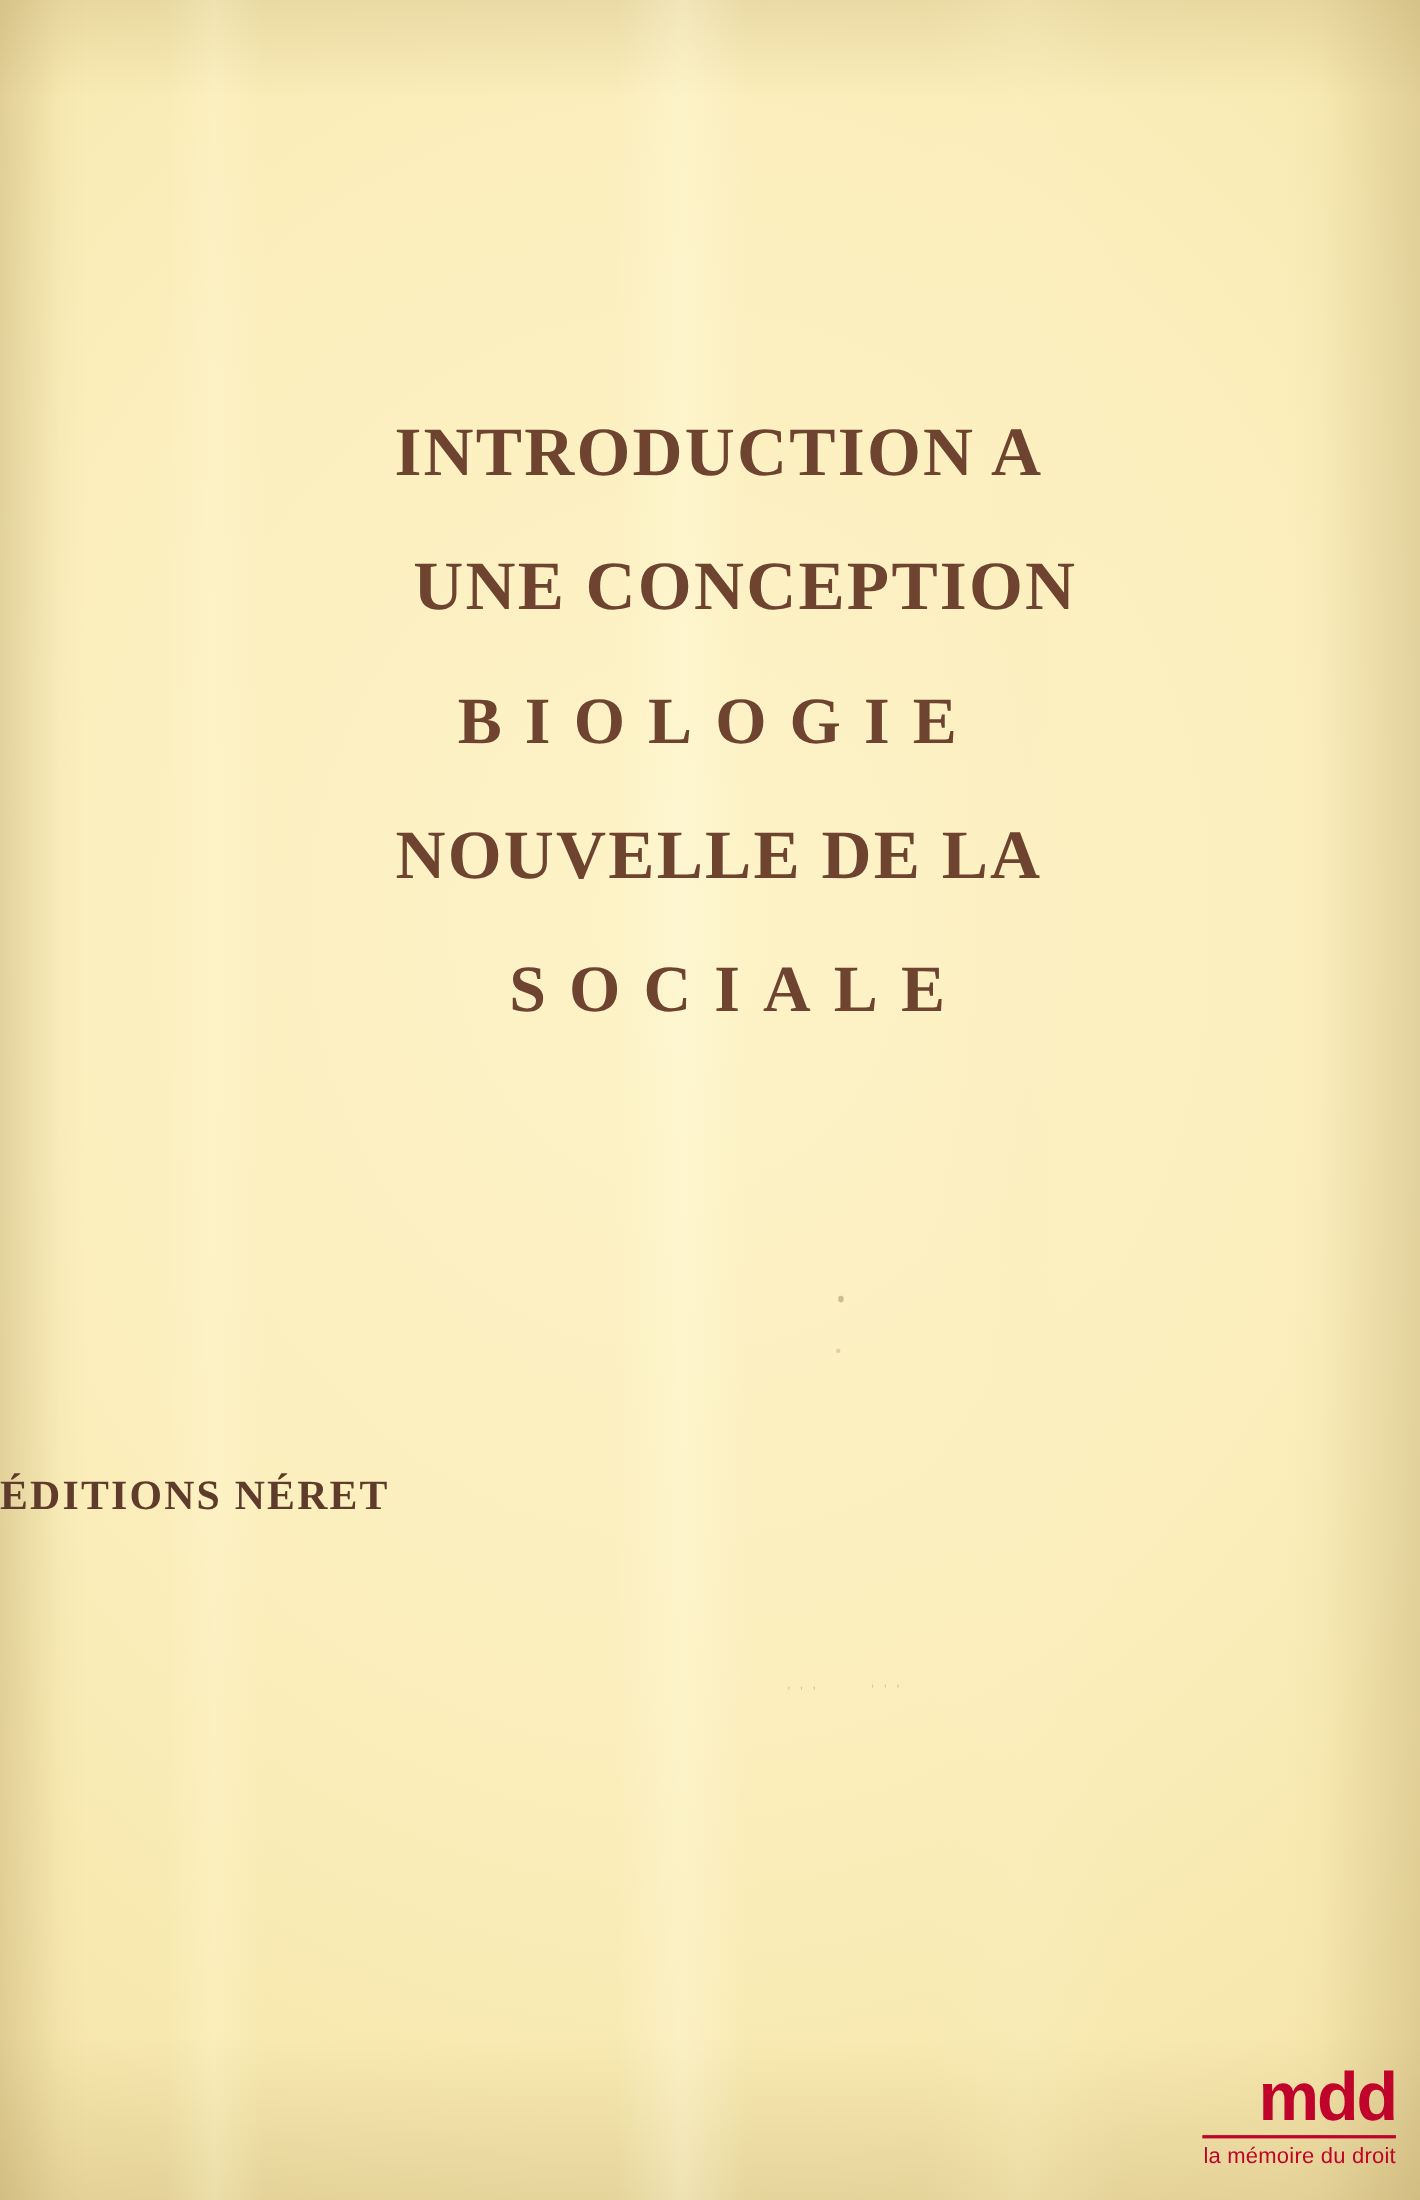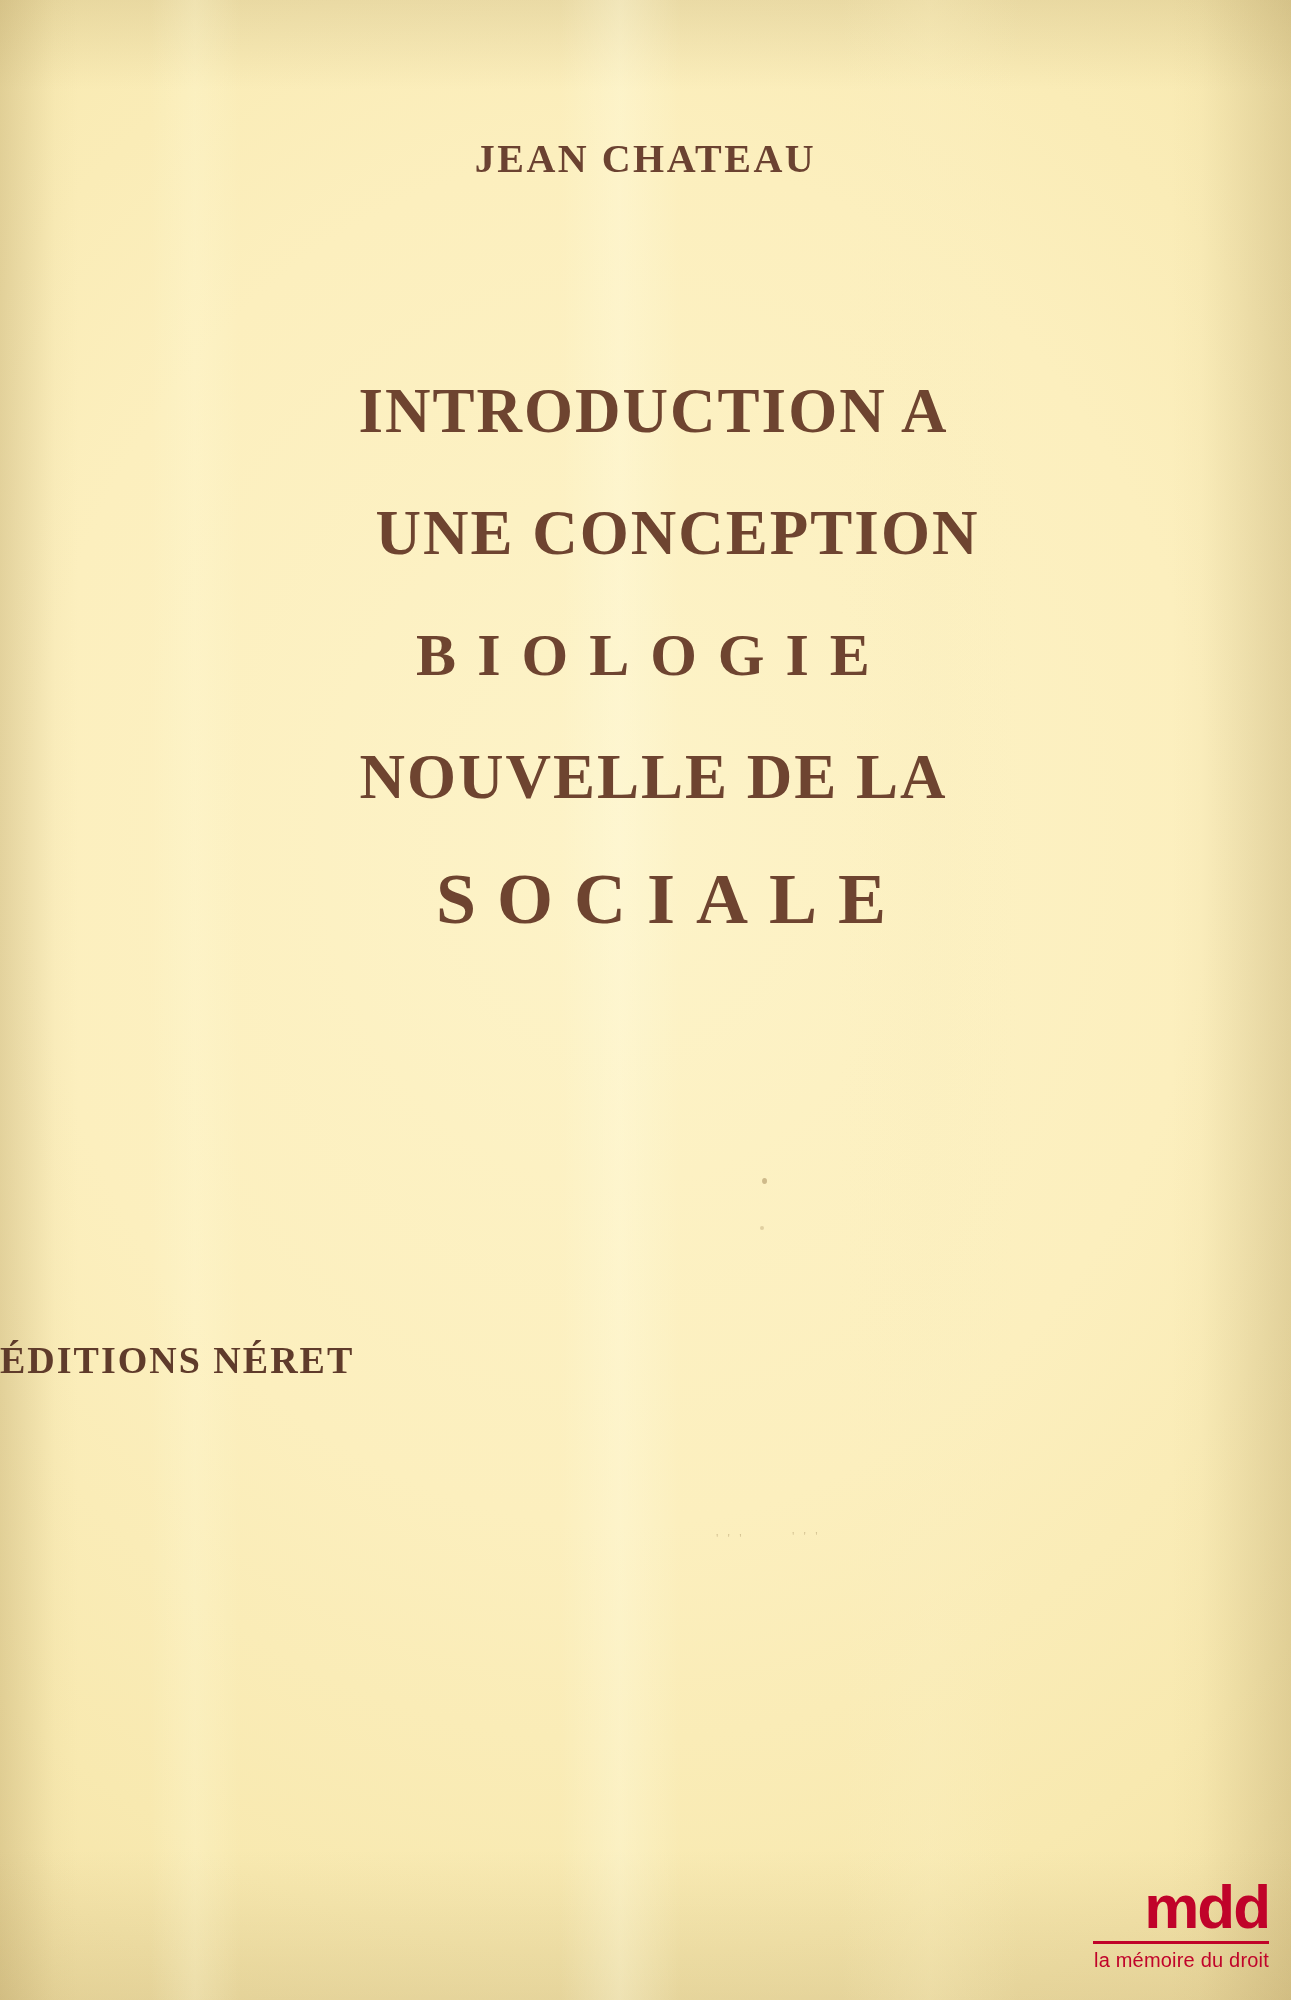--- a/index.html
+++ b/index.html
@@ -80,21 +80,21 @@
     font-family: "Liberation Serif", serif;
     font-weight: bold;
     font-size: 64px;
     line-height: 122px;
     white-space: nowrap;
   }
   .title-line.l1 { letter-spacing: 2px; font-size: 63px; }
   .title-line.l2 { letter-spacing: 2px; font-size: 63px; margin-left: 48px; }
   .title-line.l3 { letter-spacing: 2px; font-size: 63px; }
   .title-line.l4 { letter-spacing: 21px; font-size: 60px; }
-  .title-line.l5 { letter-spacing: 21px; font-size: 72px; margin-left: 36px; }
+  .title-line.l5 { letter-spacing: 21px; font-size: 60px; margin-left: 36px; }
 
   .publisher {
     position: absolute;
     top: 1338px;
     left: 0; right: 0;
     font-family: "Liberation Serif", serif;
     font-size: 38px;
     font-weight: bold;
     letter-spacing: 2px;
     color: #5f3b2b;
@@ -154,21 +154,20 @@
 <div class="page">
 
   <div class="paper-shade-top"></div>
   <div class="paper-shade-left"></div>
   <div class="paper-shade-right"></div>
   <div class="paper-shade-bottom"></div>
   <div class="paper-band band-c"></div>
   <div class="paper-band band-a"></div>
   <div class="paper-band band-b"></div>
 
-  <div class="author">JEAN CHATEAU</div>
 
   <div class="title-block">
     <div class="title-line l1">INTRODUCTION A</div>
     <div class="title-line l2">UNE CONCEPTION</div>
     <div class="title-line l4">BIOLOGIE</div>
     <div class="title-line l3">NOUVELLE DE LA</div>
     <div class="title-line l5">SOCIALE</div>
   </div>
 
   <div class="speck speck-1"></div>

